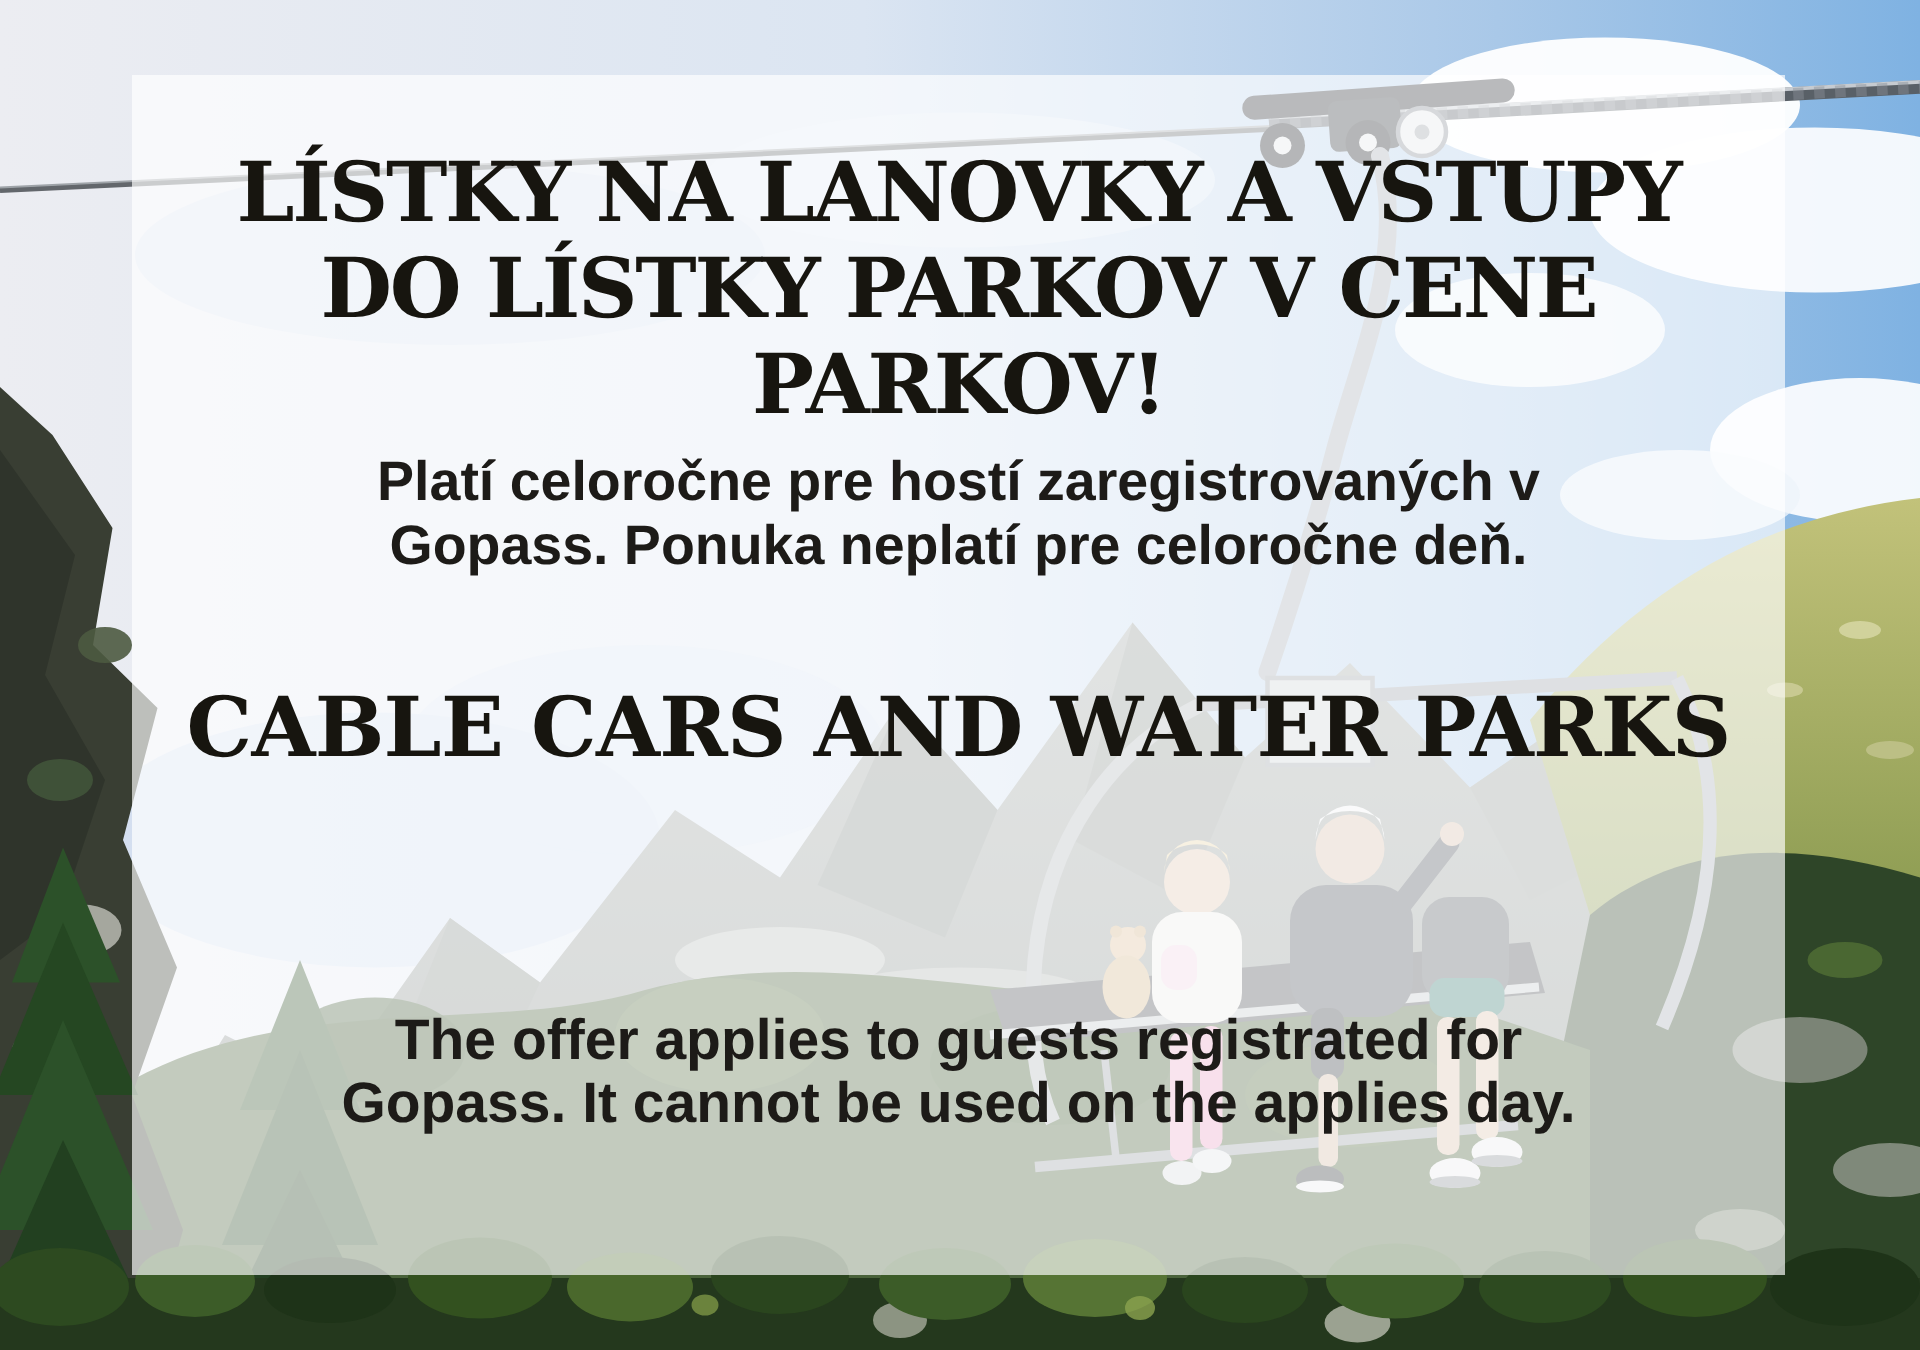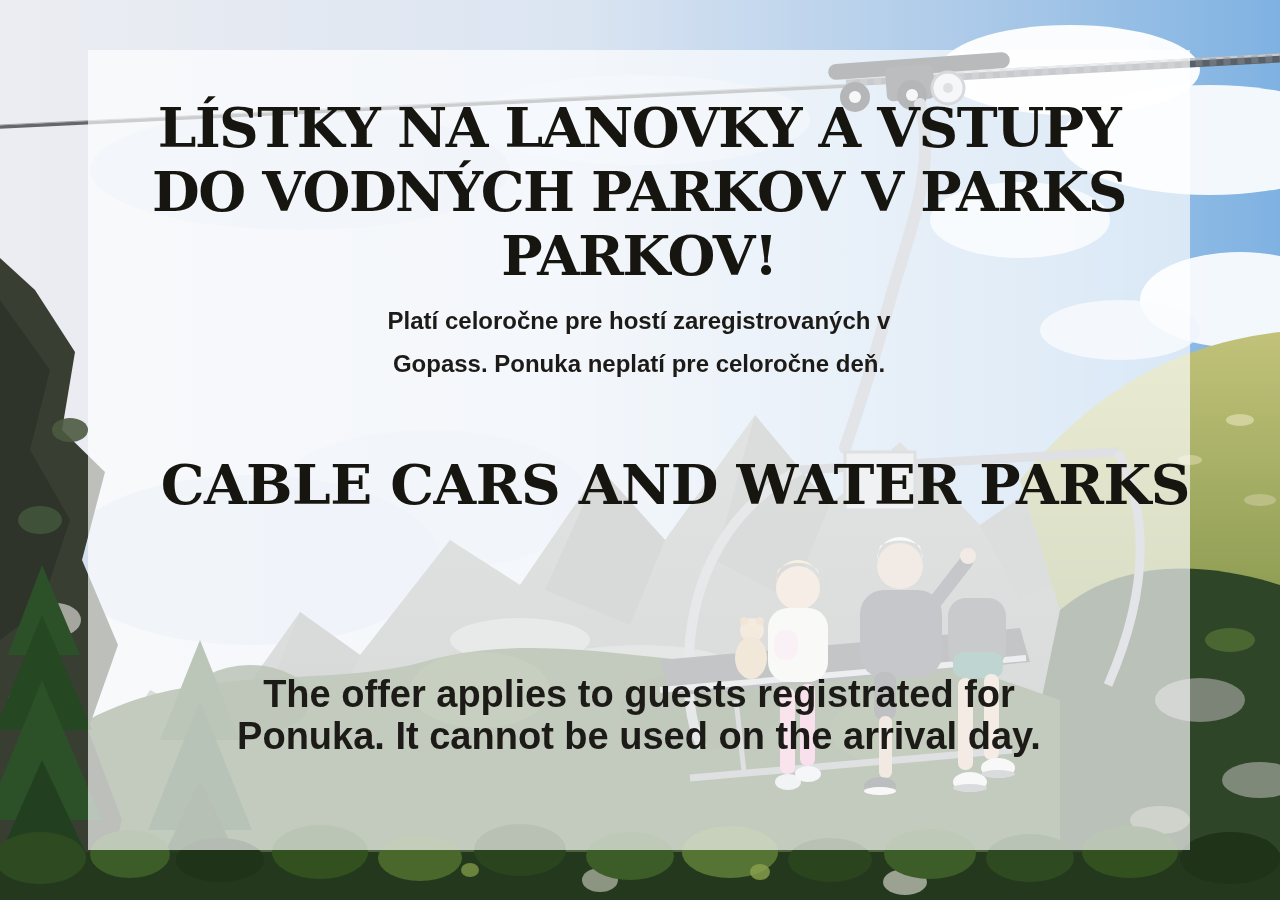--- a/index.html
+++ b/index.html
@@ -5,22 +5,22 @@
   html,body{margin:0;padding:0;background:#111;}
   .canvas{position:relative;width:1280px;height:900px;overflow:hidden;
           font-family:"Liberation Sans",sans-serif;}
   .bg-svg{position:absolute;left:0;top:0;width:1280px;height:900px;display:block;}
   .overlay{position:absolute;left:88px;top:50px;width:1102px;height:800px;
            background:rgba(255,255,255,0.67);}
   .txt{position:absolute;left:88px;width:1102px;text-align:center;white-space:nowrap;}
   .serif-head{font-family:"DejaVu Serif","Liberation Serif",serif;font-weight:bold;color:#17150f;}
   .sans-sub{font-family:"Liberation Sans","DejaVu Sans",sans-serif;font-weight:bold;color:#1d1b18;}
   .h-sk{top:96px;font-size:55px;line-height:64px;letter-spacing:-1.5px;text-align:center;}
-  .sub-sk{top:299px;font-size:24px;line-height:43px;}
-  .h-en{top:452px;font-size:55px;line-height:66px;letter-spacing:-0.5px;text-align:right;}
+  .sub-sk{top:299px;font-size:37px;line-height:43px;}
+  .h-en{top:452px;font-size:55px;line-height:66px;letter-spacing:-0.5px;}
   .sub-en{top:673px;font-size:38px;line-height:42px;}
 </style>
 </head>
 <body>
 
 <div class="canvas">
 
   <svg class="bg-svg" viewBox="0 0 1280 900" preserveAspectRatio="none" aria-hidden="true">
     <defs>
       <linearGradient id="sky" x1="0" y1="0" x2="1" y2="0">
@@ -203,31 +203,31 @@
       <ellipse cx="1230" cy="858" rx="50" ry="26" fill="#1e3318"></ellipse>
       <ellipse cx="760" cy="872" rx="10" ry="8" fill="#8ba24f" opacity="0.8"></ellipse>
       <ellipse cx="470" cy="870" rx="9" ry="7" fill="#7d9646" opacity="0.8"></ellipse>
     </g>
   </svg>
 
   <div class="overlay"></div>
 
   <div class="txt serif-head h-sk">
     <div>LÍSTKY NA LANOVKY A VSTUPY</div>
-    <div>DO VODNÝCH PARKOV V PARKS</div>
+    <div>DO LÍSTKY PARKOV V CENE</div>
     <div>PARKOV!</div>
   </div>
 
   <div class="txt sans-sub sub-sk">
     <div>Platí celoročne pre hostí zaregistrovaných v</div>
     <div>Gopass. Ponuka neplatí pre celoročne deň.</div>
   </div>
 
   <div class="txt serif-head h-en">
     <div>CABLE CARS AND WATER PARKS</div>
   </div>
 
   <div class="txt sans-sub sub-en">
     <div>The offer applies to guests registrated for</div>
-    <div>Ponuka. It cannot be used on the arrival day.</div>
+    <div>Gopass. It cannot be used on the applies day.</div>
   </div>
 
 </div>
 
 </body></html>

